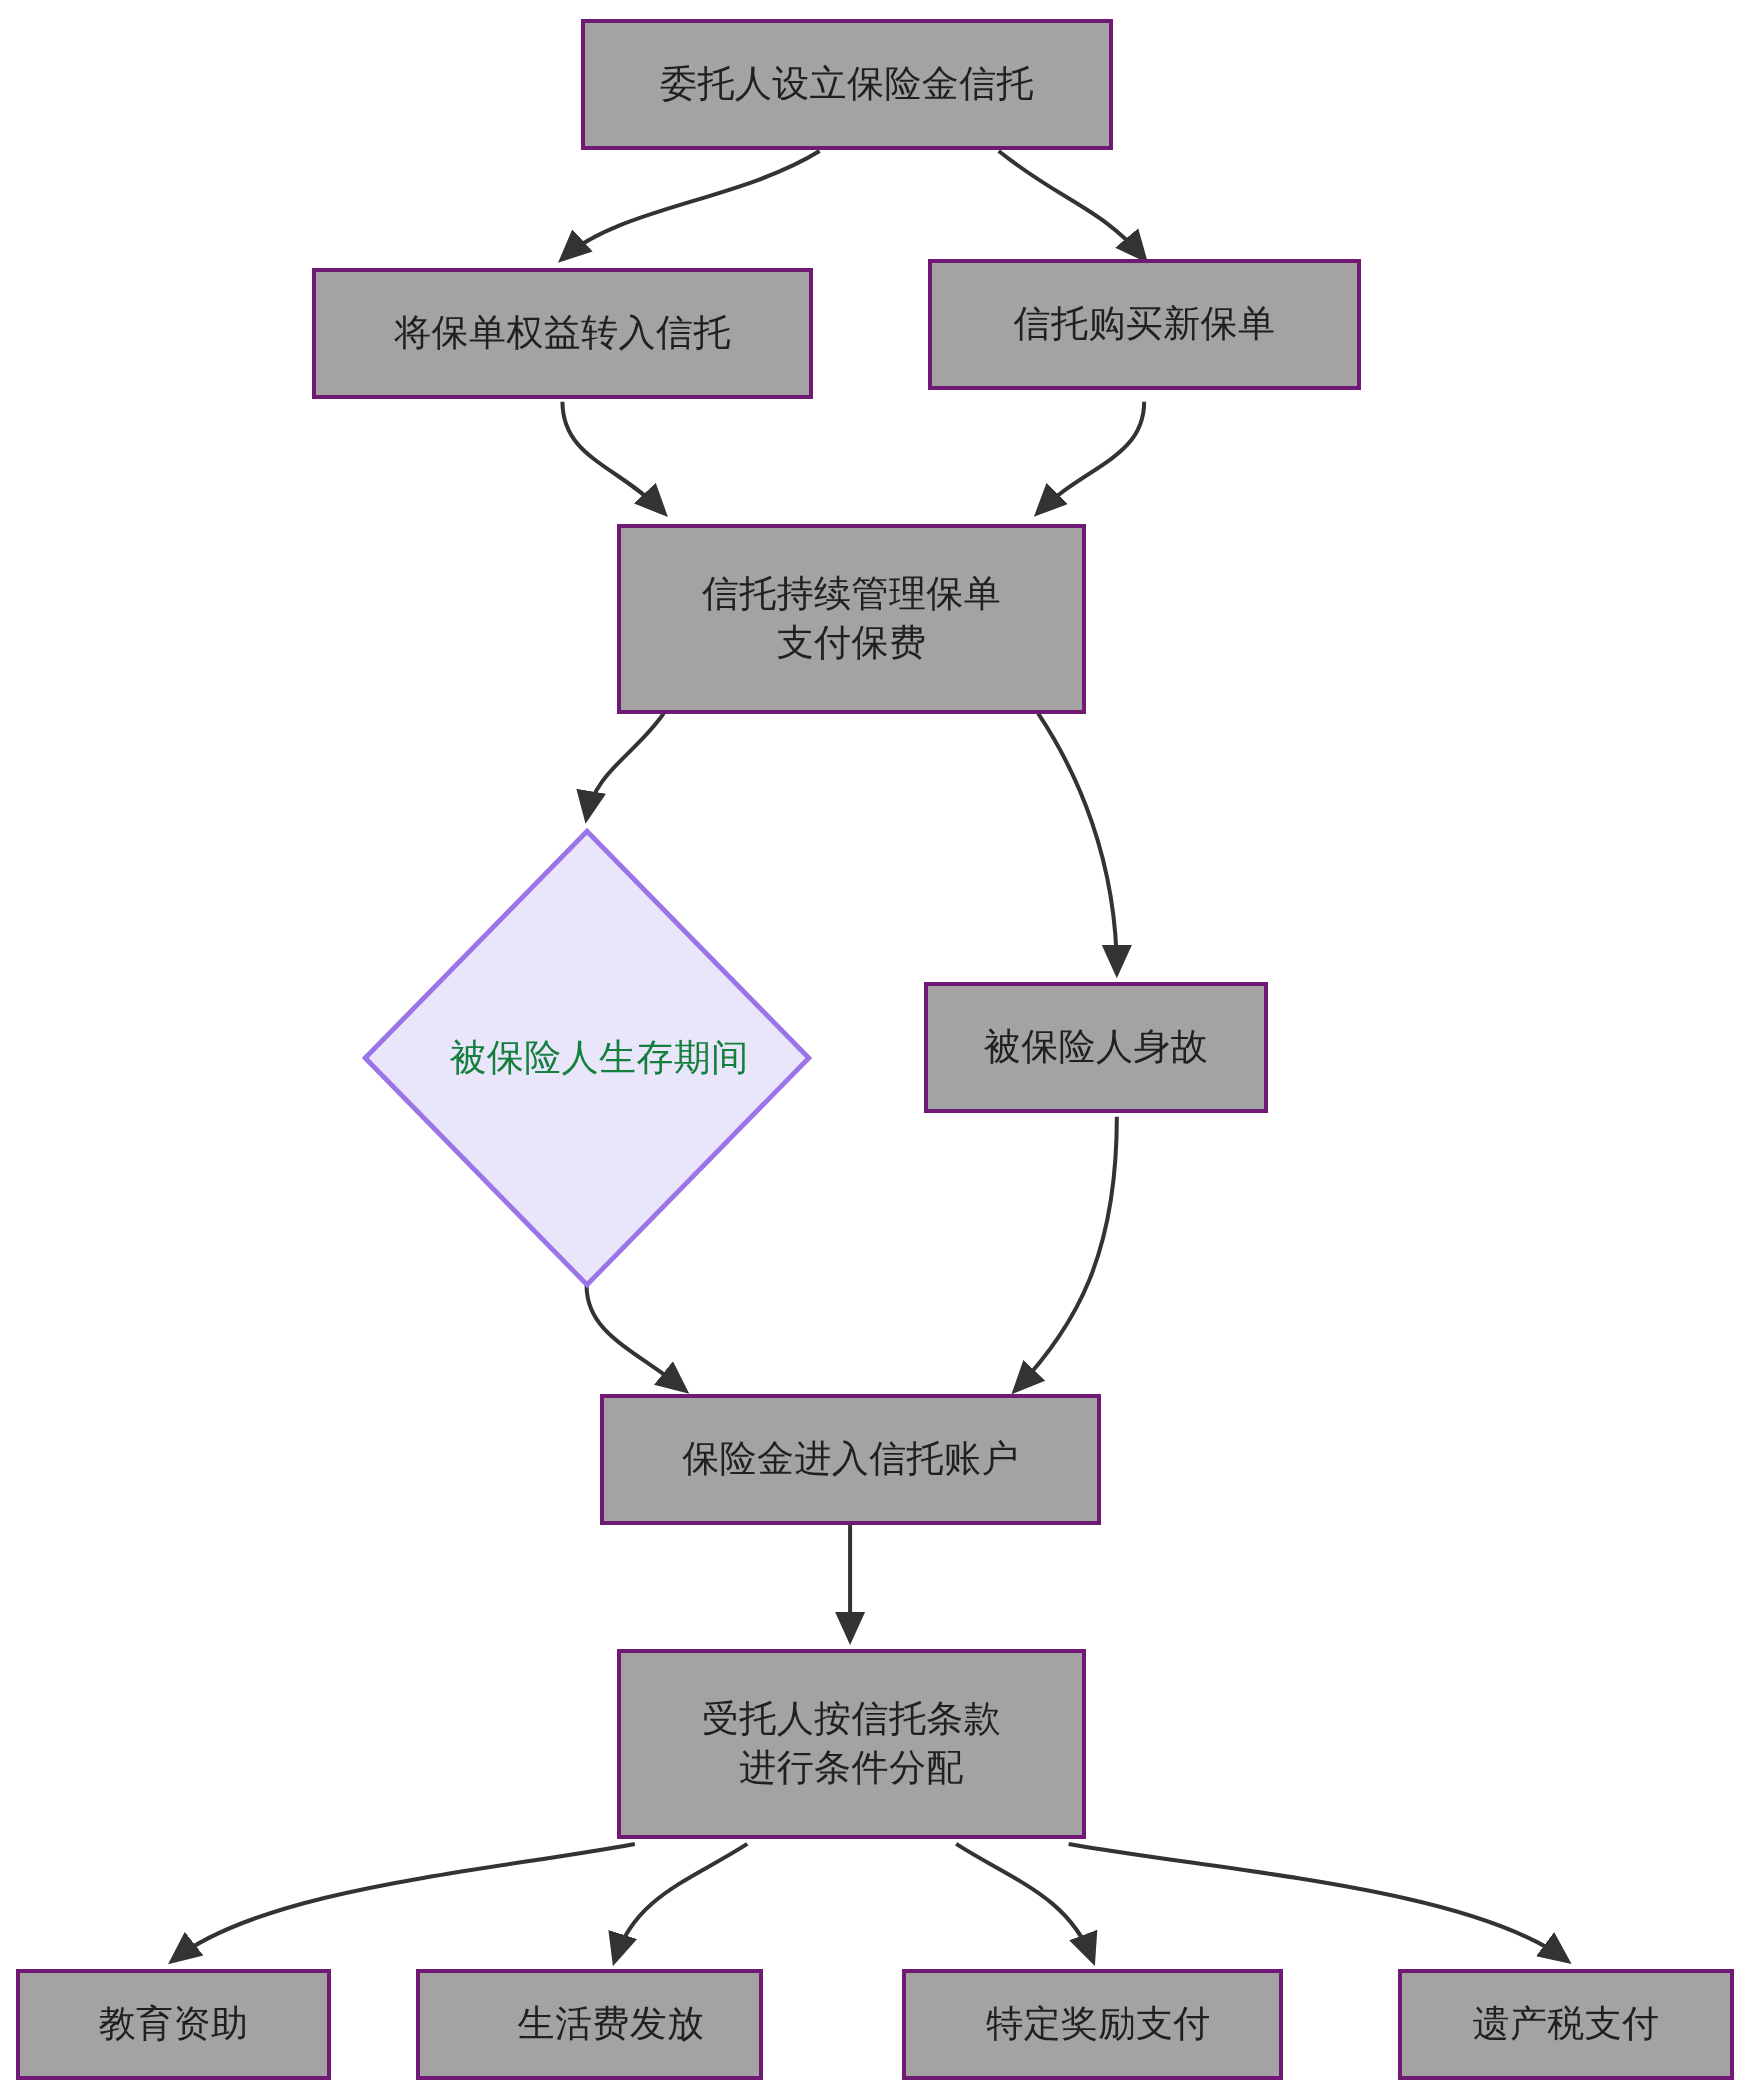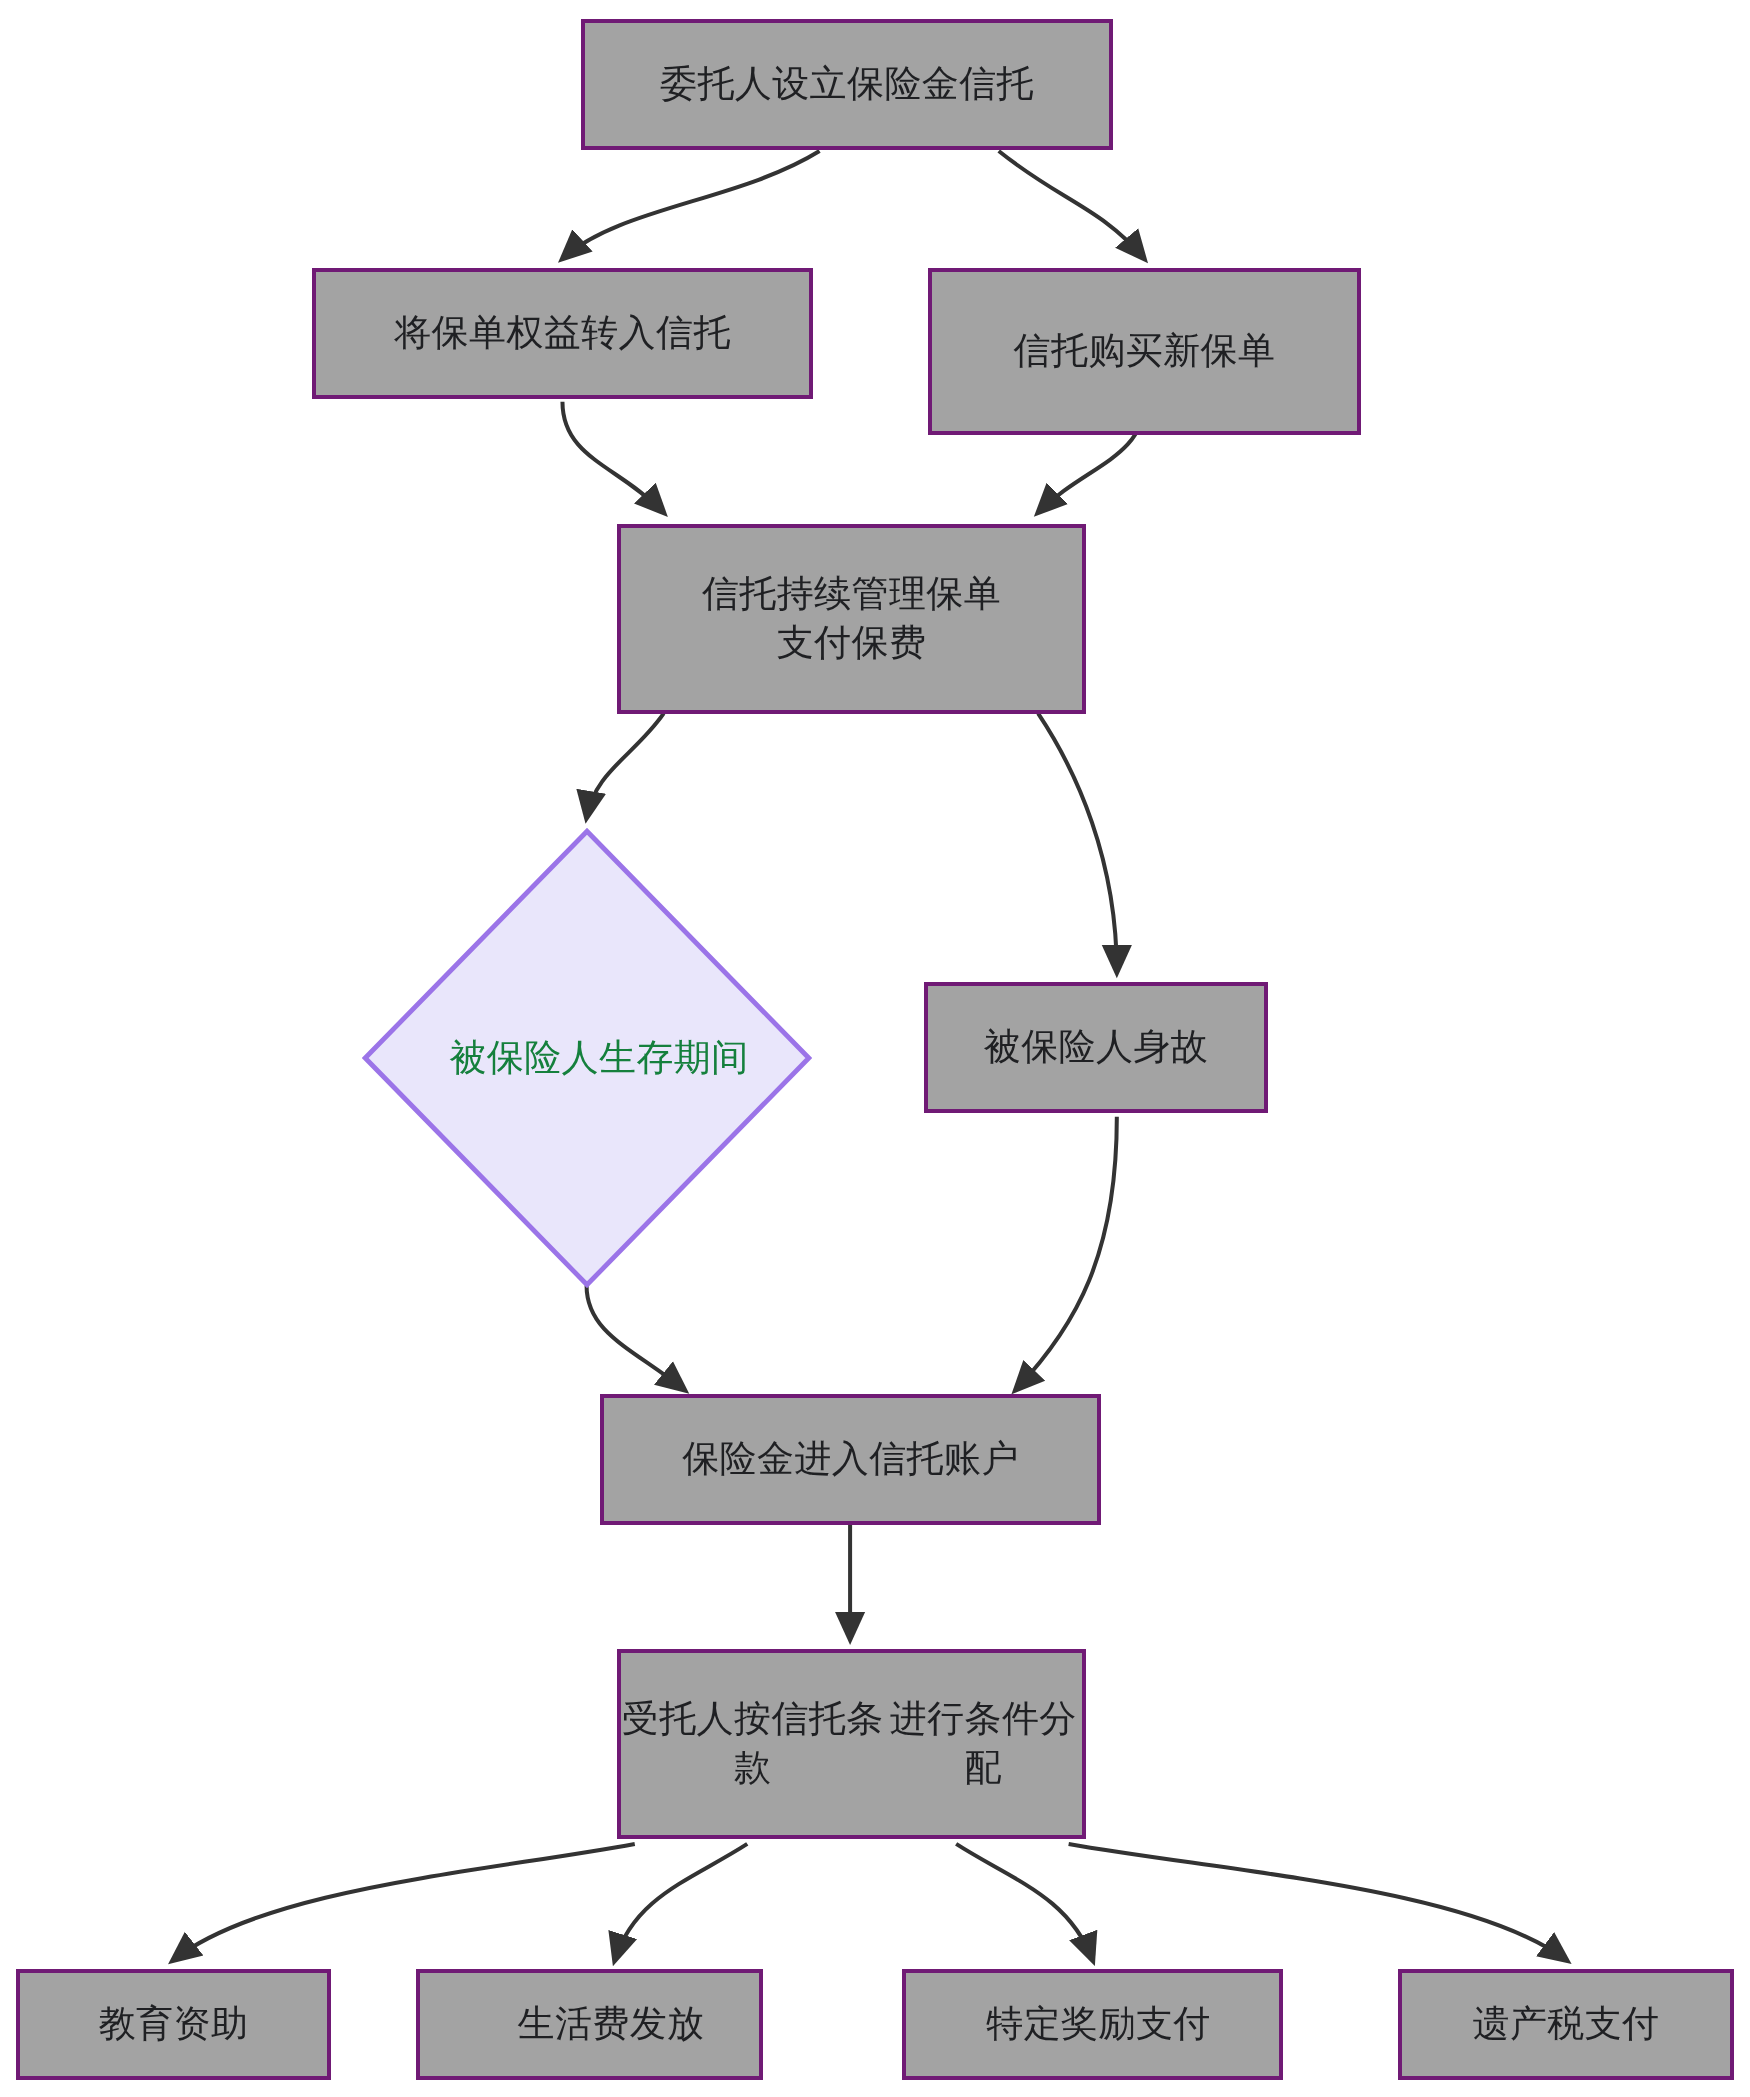--- a/index.html
+++ b/index.html
@@ -102,21 +102,21 @@
   </svg>
 
   <div class="node rect" style="left:581px; top:19px; width:532px; height:131px;">
     <span>委托人设立保险金信托</span>
   </div>
 
   <div class="node rect" style="left:312px; top:268px; width:501px; height:131px;justify-content:center;">
     <span>将保单权益转入信托</span>
   </div>
 
-  <div class="node rect" style="left:928px; top:268px; width:433px; height:167px;justify-content:center;">
+  <div class="node rect" style="left:928px; top:259px; width:433px; height:131px;justify-content:center;">
     <span>信托购买新保单</span>
   </div>
 
   <div class="node rect" style="left:617px; top:524px; width:469px; height:190px; flex-direction:column;">
     <span>信托持续管理保单</span>
     <span>支付保费</span>
   </div>
 
   <div class="node diamond" style="left:362px; top:828px; width:450px; height:460px;">
     <svg class="diamond-shape" viewBox="0 0 560 572" preserveAspectRatio="none">
@@ -126,21 +126,21 @@
   </div>
 
   <div class="node rect" style="left:924px; top:982px; width:344px; height:131px;">
     <span>被保险人身故</span>
   </div>
 
   <div class="node rect" style="left:600px; top:1394px; width:501px; height:131px;">
     <span>保险金进入信托账户</span>
   </div>
 
-  <div class="node rect" style="left:617px; top:1649px; width:469px; height:190px; flex-direction:row;">
+  <div class="node rect" style="left:617px; top:1649px; width:469px; height:190px; flex-direction:column;">
     <span>受托人按信托条款</span>
     <span>进行条件分配</span>
   </div>
 
   <div class="node rect" style="left:16px; top:1969px; width:315px; height:111px;">
     <span>教育资助</span>
   </div>
 
   <div class="node rect" style="left:416px; top:1969px; width:347px; height:111px;padding-left:43px;">
     <span>生活费发放</span>

